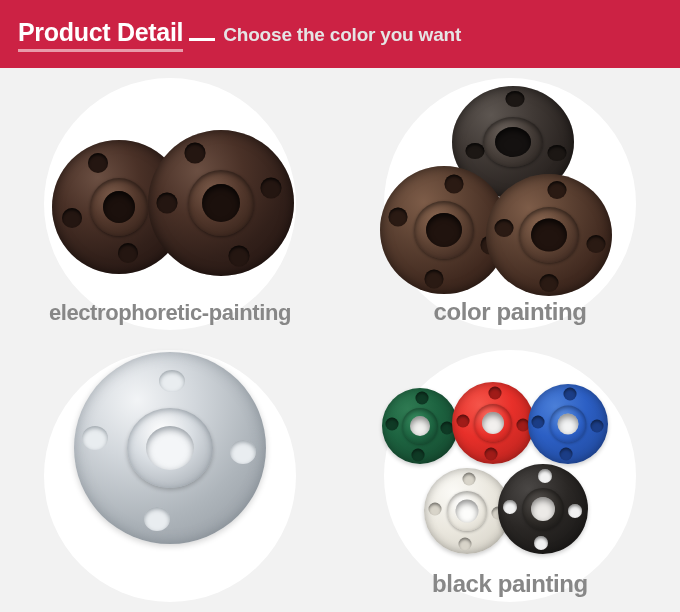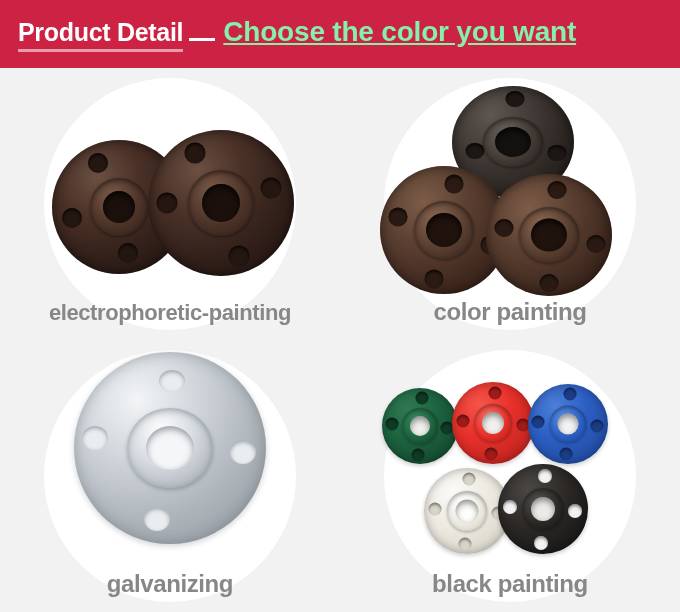--- a/index.html
+++ b/index.html
@@ -61,26 +61,25 @@
   }
   .dash {
     display: inline-block;
     width: 26px;
     height: 3px;
     background: #ffffff;
     margin: 0 8px 6px 6px;
     vertical-align: middle;
   }
   .subtitle {
-    font-size: 28px;
+    font-size: 19px;
     font-weight: bold;
-    color: #86efac;
+    color: #e5e5e5;
     letter-spacing: -0.2px;
     line-height: 28px;
-    text-decoration: underline;
   }
 
   
   .grid {
     position: absolute;
     left: 0;
     top: 68px;
     width: 680px;
     height: 544px;
     display: grid;
@@ -302,21 +301,20 @@
         <div class="flange fin-galv" style="left:74px; top:12px; width:192px; height:192px;">
           <div class="body"></div>
           <div class="hole" style="left:51%; top:15%; width:26px; height:22px;"></div>
           <div class="hole" style="left:88%; top:52%; width:26px; height:24px;"></div>
           <div class="hole" style="left:43%; top:87%; width:26px; height:24px;"></div>
           <div class="hole" style="left:11%; top:45%; width:26px; height:24px;"></div>
           <div class="hub" style="width:86px; height:80px;"></div>
           <div class="bore" style="width:48px; height:44px;"></div>
         </div>
       </div>
-      <div class="caption">galvanizing</div>
     </div>
 
     <div class="cell">
       <div class="disc"></div>
       <div class="stage">
 
         <div class="flange painted" style="left:42px; top:48px; width:76px; height:76px;">
           <div class="body" style="background:radial-gradient(circle at 34% 28%, #2f7a52 0%, #1d6340 40%, #124029 100%);"></div>
           <div class="hole" style="left:52%; top:13%; width:13px; height:13px; background:#0f3a25;"></div>
           <div class="hole" style="left:86%; top:52%; width:13px; height:13px; background:#0f3a25;"></div>

